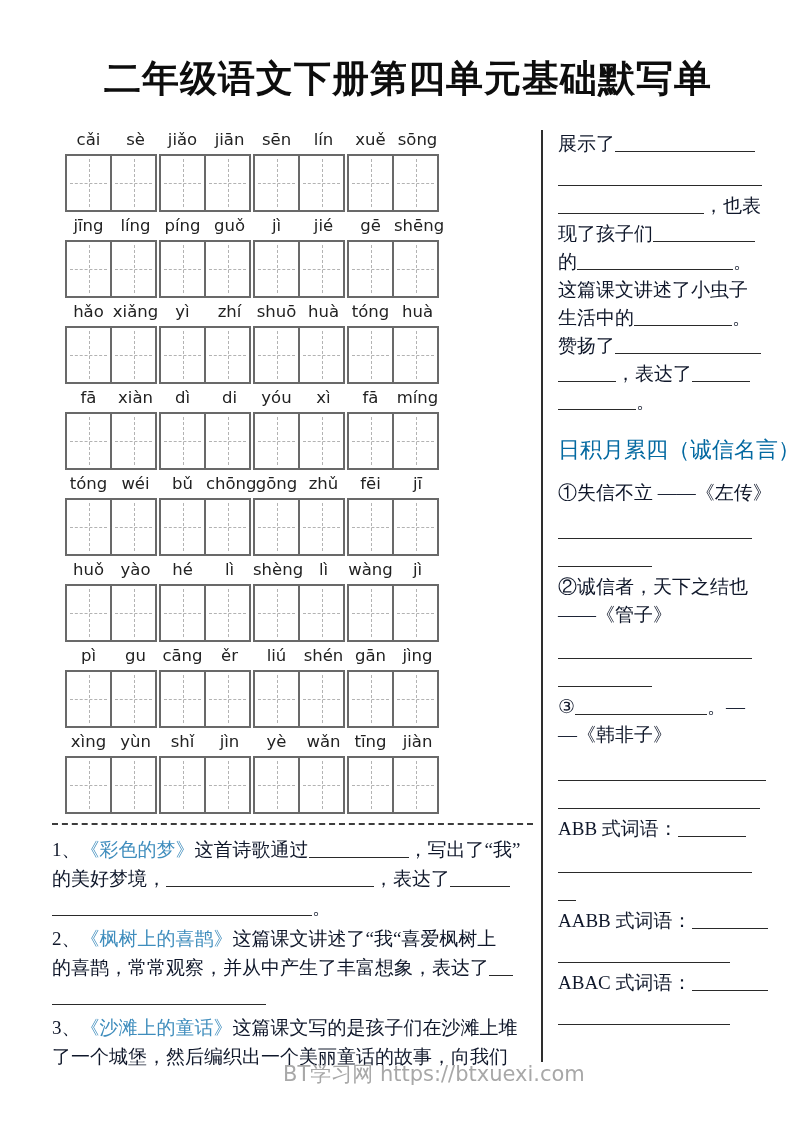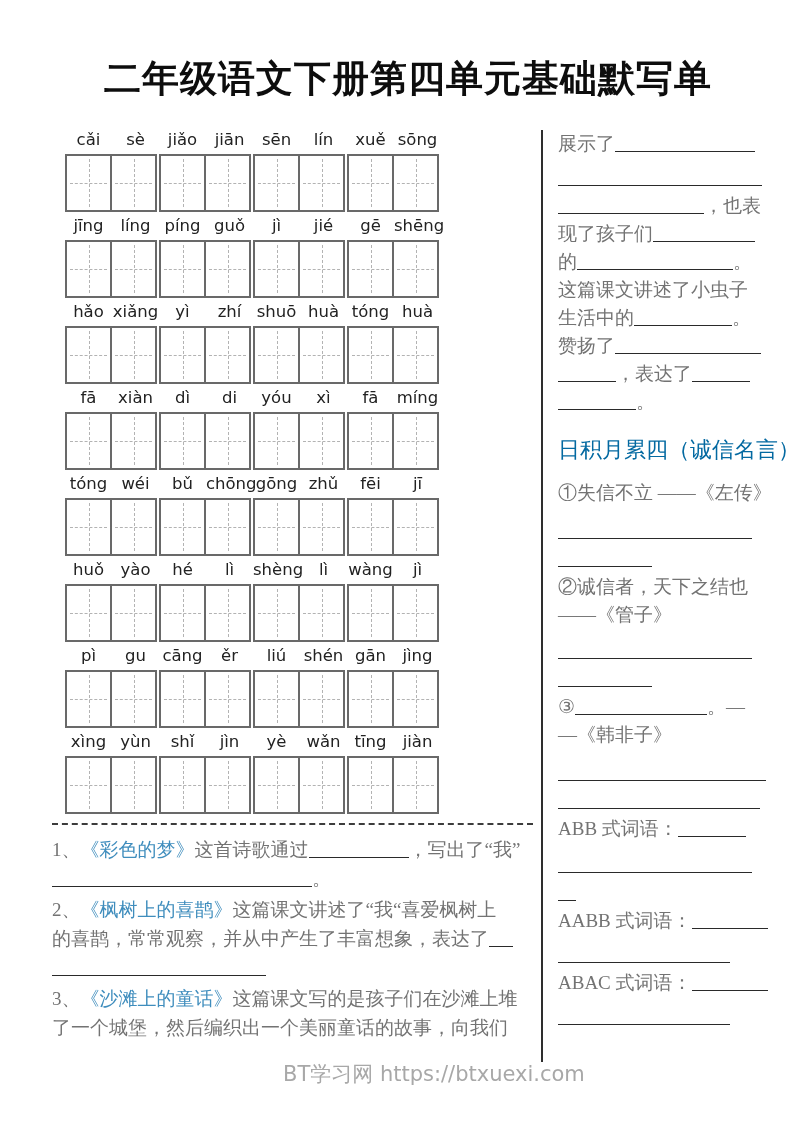--- a/index.html
+++ b/index.html
@@ -25,21 +25,21 @@
   .cell { width:47px; height:58px; box-sizing:border-box; border:2px solid #696969; position:relative; background:#fff; }
   .cell + .cell { margin-left:-2px; }
   .cell::before { content:""; position:absolute; left:3px; right:3px; top:50%; border-top:1px dashed #b3b3b3; }
   .cell::after  { content:""; position:absolute; top:3px; bottom:3px; left:50%; border-left:1px dashed #b3b3b3; }
 
   .sep { border-top:2.5px dashed #3c3c3c; margin:9px 2px 10px 0; }
 
   
   .tline { line-height:29px; min-height:29px; font-size:19px; white-space:nowrap; }
   .right-col .tline { line-height:28px; min-height:28px; font-size:19px; }
-  .txt { color:#737373; }
+  .txt { color:#0f172a; }
   .blue { color:var(--accent-blue,#3f8dbd); }
   .hdr { font-family:"Liberation Sans", sans-serif; font-weight:400; font-size:22px; color:#0369a1; }
   .blank { display:inline-block; height:17px; border-bottom:1.6px solid #2a2a2a; vertical-align:-2px; }
 
   .footer {
     position:absolute; left:283px; top:1060px;
     font-family:"DejaVu Sans", sans-serif; font-size:21px; color:#a8a8a8;
   }
 </style>
 </head>
@@ -384,20 +384,21 @@
               <div class="pboxes">
                 <div class="cell"></div>
                 <div class="cell"></div>
               </div>
             </div>
           </div>
         </div>
       <div class="sep"></div>
       <div>
           <div class="tline"><span class="txt">1、</span><span class="blue">《彩色的梦》</span><span class="txt">这首诗歌通过</span><span class="blank" style="width: 100px;"></span><span class="txt">，写出了“我”</span></div>
+          <div class="tline"><span class="txt">的美好梦境，</span><span class="blank" style="width: 208px;"></span><span class="txt">，表达了</span><span class="blank" style="width: 60px;"></span></div>
           <div class="tline"><span class="blank" style="width: 260px;"></span><span class="txt">。</span></div>
           <div class="tline" style="margin-top: 2px;"><span class="txt">2、</span><span class="blue">《枫树上的喜鹊》</span><span class="txt">这篇课文讲述了“我“喜爱枫树上</span></div>
           <div class="tline"><span class="txt">的喜鹊，常常观察，并从中产生了丰富想象，表达了</span><span class="blank" style="width: 24px;"></span></div>
           <div class="tline"><span class="blank" style="width: 214px;"></span></div>
           <div class="tline" style="margin-top: 2px;"><span class="txt">3、</span><span class="blue">《沙滩上的童话》</span><span class="txt">这篇课文写的是孩子们在沙滩上堆</span></div>
           <div class="tline"><span class="txt">了一个城堡，然后编织出一个美丽童话的故事，向我们</span></div>
         </div>
     </div>
 
     <div class="divider"></div>

